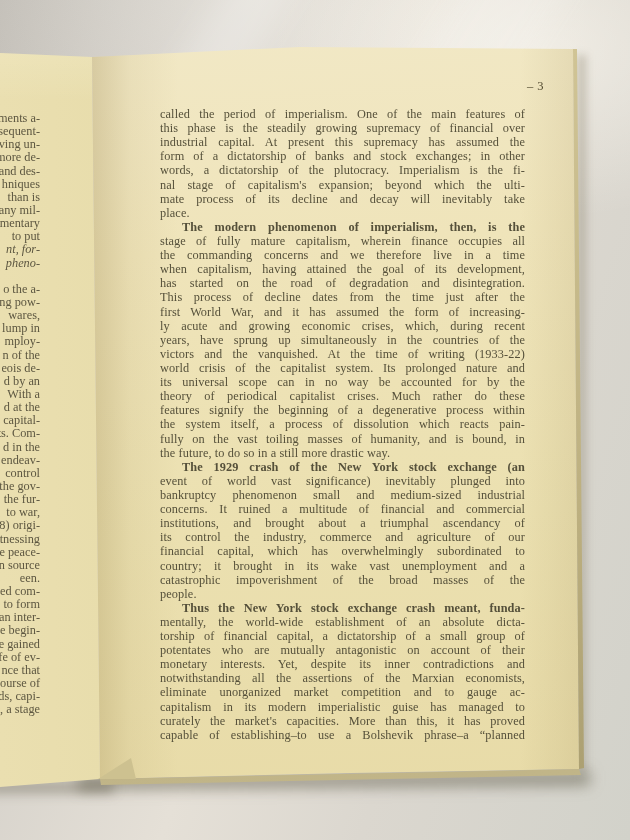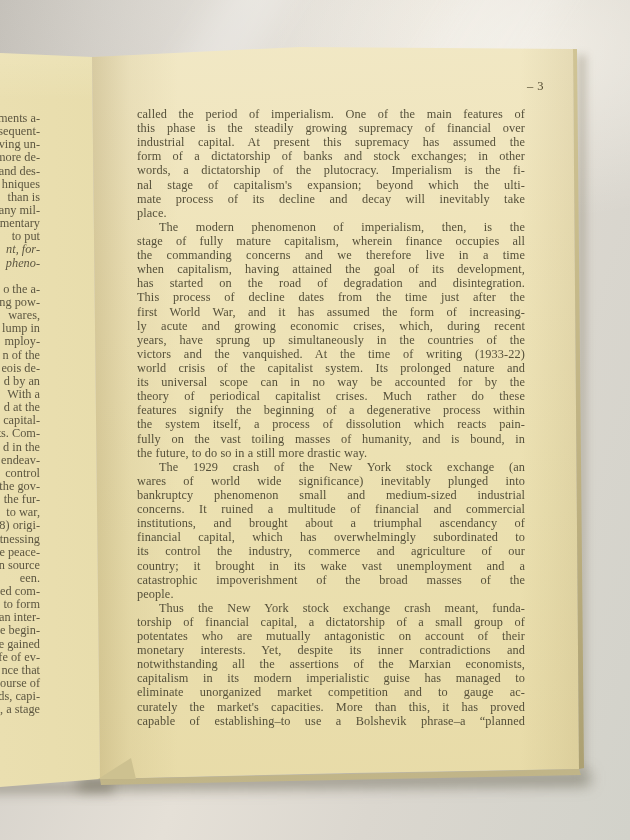--- a/index.html
+++ b/index.html
@@ -85,23 +85,24 @@
     position: absolute; left: 137px; top: 107px; width: 388px;
   }
   .tline {
     font: 12.3px/14.12px "Liberation Serif", serif;
     height: 14.12px;
     color: #55503a;
     letter-spacing: 0.1px;
     text-align: justify;
     text-align-last: justify;
     white-space: nowrap;
+    margin-left: 23px;
   }
   .tline.flush { text-align: center; text-align-last: left; }
-  .tline.indent { text-indent: 22px; }
+  .tline.indent { text-indent: 22px; font-weight: bold; }
 
   .frag-block {
     position: absolute; left: -64px; top: 112px; width: 104px;
     text-align: right;
   }
   .fline {
     font: 12.3px/13.15px "Liberation Serif", serif;
     height: 13.15px;
     color: #5c5640;
     white-space: nowrap;
@@ -196,32 +197,33 @@
       <div class="tline">years, have sprung up simultaneously in the countries of the</div>
       <div class="tline">victors and the vanquished. At the time of writing (1933-22)</div>
       <div class="tline">world crisis of the capitalist system. Its prolonged nature and</div>
       <div class="tline">its universal scope can in no way be accounted for by the</div>
       <div class="tline">theory of periodical capitalist crises. Much rather do these</div>
       <div class="tline">features signify the beginning of a degenerative process within</div>
       <div class="tline">the system itself, a process of dissolution which reacts pain-</div>
       <div class="tline">fully on the vast toiling masses of humanity, and is bound, in</div>
       <div class="tline flush">the future, to do so in a still more drastic way.</div>
       <div class="tline indent">The 1929 crash of the New York stock exchange (an</div>
-      <div class="tline">wares of world wide significance) inevitably plunged into</div>
+      <div class="tline">event of world vast significance) inevitably plunged into</div>
       <div class="tline">bankruptcy phenomenon small and medium-sized industrial</div>
       <div class="tline">concerns. It ruined a multitude of financial and commercial</div>
       <div class="tline">institutions, and brought about a triumphal ascendancy of</div>
+      <div class="tline">its control the industry, commerce and agriculture of our</div>
       <div class="tline">financial capital, which has overwhelmingly subordinated to</div>
-      <div class="tline">its control the industry, commerce and agriculture of our</div>
       <div class="tline">country; it brought in its wake vast unemployment and a</div>
       <div class="tline">catastrophic impoverishment of the broad masses of the</div>
       <div class="tline flush">people.</div>
       <div class="tline indent">Thus the New York stock exchange crash meant, funda-</div>
+      <div class="tline">mentally, the world-wide establishment of an absolute dicta-</div>
       <div class="tline">torship of financial capital, a dictatorship of a small group of</div>
       <div class="tline">potentates who are mutually antagonistic on account of their</div>
       <div class="tline">monetary interests. Yet, despite its inner contradictions and</div>
       <div class="tline">notwithstanding all the assertions of the Marxian economists,</div>
+      <div class="tline">eliminate unorganized market competition and to gauge ac-</div>
       <div class="tline">capitalism in its modern imperialistic guise has managed to</div>
-      <div class="tline">eliminate unorganized market competition and to gauge ac-</div>
       <div class="tline">curately the market's capacities. More than this, it has proved</div>
       <div class="tline">capable of establishing–to use a Bolshevik phrase–a “planned</div>
     </div>
 </div>
 
 </body></html>

